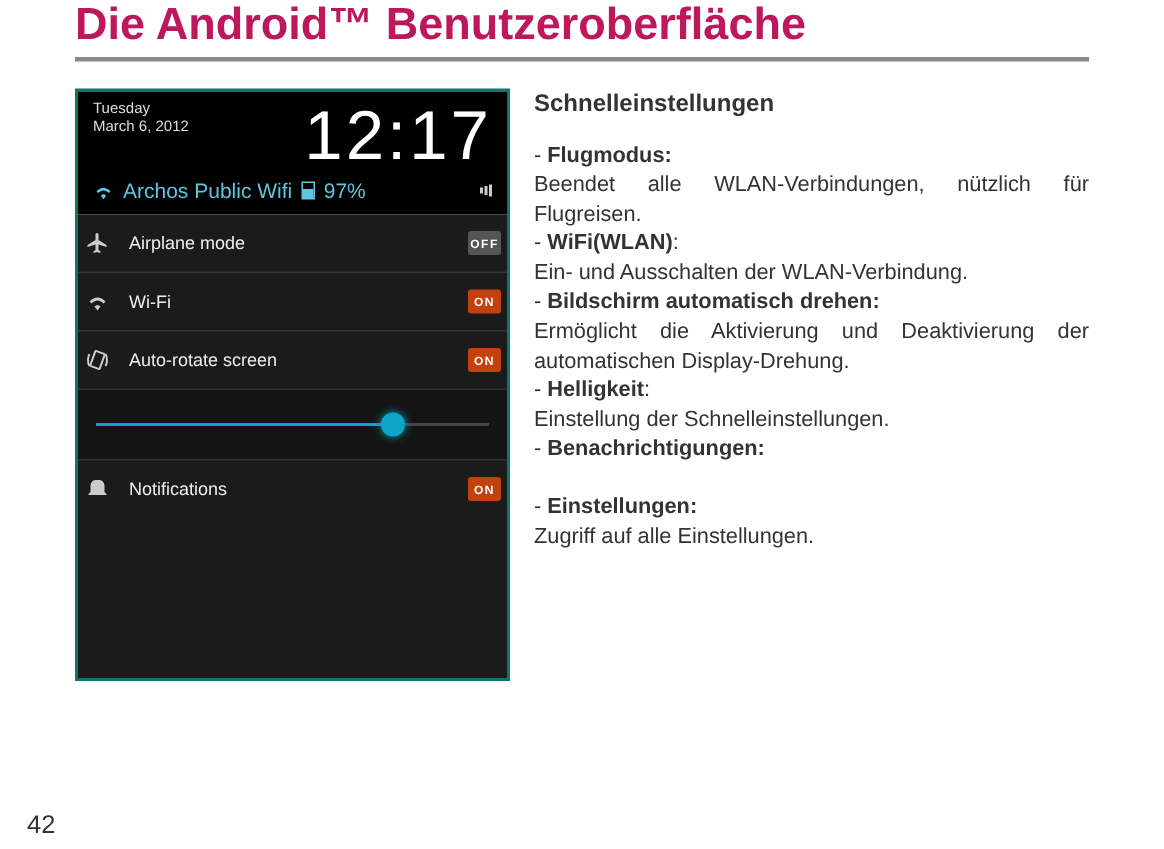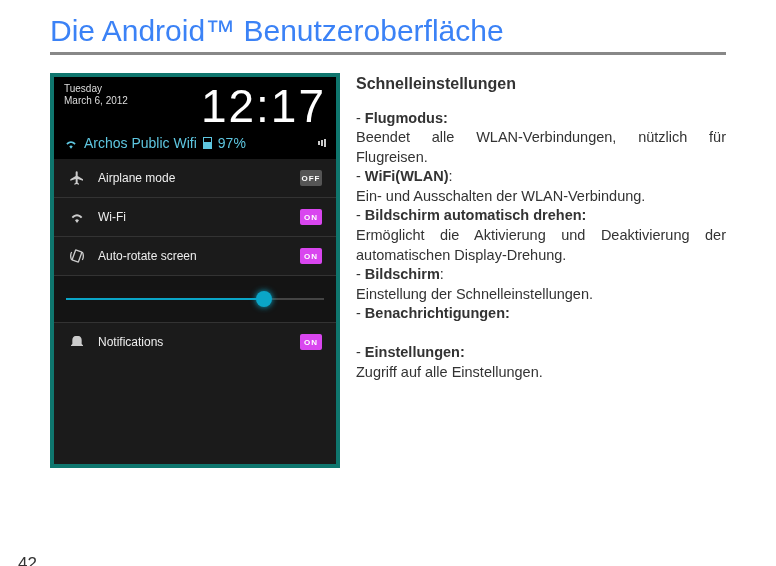--- a/index.html
+++ b/index.html
@@ -1,37 +1,37 @@
 <!DOCTYPE html>
 <html><head>
 <meta charset="utf-8">
 <style>
 html,body{margin:0;padding:0;font-family:Arial,Helvetica,sans-serif;background:#fff;color:#333}
 .page{width:776px;height:566px;position:relative;box-sizing:border-box;padding:0 50px}
-.title{font-size:30px;font-weight:400;color:#3b82f6;margin:14px 0 4px}
+.title{font-size:30px;font-weight:700;color:#be185d;margin:0 0 4px}
 .rule{border:none;border-top:3px solid #888;margin:0 0 18px}
 .cols{display:flex;gap:16px}
-.phone{width:290px;height:395px;border:4px solid #0f766e;box-sizing:border-box;display:flex;flex-direction:column;font-family:Arial,sans-serif}
+.phone{width:290px;height:395px;border:2px solid #0f766e;box-sizing:border-box;display:flex;flex-direction:column;font-family:Arial,sans-serif}
 .toparea{background:#000;color:#fff}
 .clockrow{display:flex;justify-content:space-between;align-items:flex-start;padding:6px 10px 2px}
 .daydate{font-size:10px;line-height:1.2;color:#ddd}
 .clock{font-size:46px;font-weight:200;letter-spacing:2px;line-height:1}
 .statusrow{display:flex;align-items:center;gap:6px;padding:4px 10px 8px;font-size:14px;color:#5ec6e0}
 .wifi-icon{display:inline-flex}
 .batt{width:7px;height:10px;border:1px solid #5ec6e0;display:inline-block;position:relative}
 .batt::after{content:"";position:absolute;left:0;bottom:0;width:100%;height:60%;background:#5ec6e0}
 .sigicon{margin-left:auto;display:inline-flex;align-items:center;gap:1px}
 .sigicon .bar{width:2px;background:#ccc;display:inline-block}
 .sigicon .b1{height:4px}.sigicon .b2{height:6px}.sigicon .b3{height:8px}
 .list{flex:1;background:#1b1b1b;display:flex;flex-direction:column}
-.item{display:flex;align-items:center;gap:12px;padding:10px 14px;border-bottom:1px solid #333;color:#eee;font-size:12px;position:relative}
+.item{display:flex;align-items:center;gap:12px;padding:10px 4px;border-bottom:1px solid #333;color:#eee;font-size:12px;position:relative}
 .item:last-child{border-bottom:none}
 .icon{width:18px;height:18px;display:flex;align-items:center;justify-content:center;color:#ccc}
 .toggle{margin-left:auto;width:22px;height:16px;border-radius:2px;font-size:8px;font-weight:700;color:#fff;display:flex;align-items:center;justify-content:center;letter-spacing:1px}
-.toggle.on{background:#d946ef}
+.toggle.on{background:#c2410c}
 .toggle.off{background:#555}
 .slider{height:46px;position:relative;background:#141414;border-bottom:1px solid #333}
 .track{position:absolute;left:12px;right:12px;top:50%;height:2px;background:#444;transform:translateY(-50%)}
 .track-fill{position:absolute;left:12px;top:50%;height:2px;background:#0aa5c7;transform:translateY(-50%);width:200px}
 .thumb{position:absolute;top:50%;left:210px;width:16px;height:16px;border-radius:50%;background:#0aa5c7;transform:translate(-50%,-50%);box-shadow:0 0 6px #0aa5c7}
 .desc{flex:1;font-size:14.5px;line-height:1.35;text-align:justify;color:#333}
 .desc h3{font-size:16px;margin:0 0 14px}
 .desc p{margin:0}
 .pagenum{position:absolute;left:18px;bottom:6px;font-size:17px;color:#333}
 svg{display:block}
@@ -115,21 +115,21 @@
 
     <div class="desc">
       <h3>Schnelleinstellungen</h3>
       <p>
         - <b>Flugmodus:</b><br>
         <span>Beendet alle WLAN-Verbindungen, nützlich für Flugreisen.</span><br>
         - <b>WiFi(WLAN)</b>:<br>
         <span>Ein- und  Ausschalten der WLAN-Verbindung.</span><br>
         - <b>Bildschirm automatisch drehen:</b><br>
         <span>Ermöglicht die Aktivierung und Deaktivierung der automatischen Display-Drehung.</span><br>
-        - <b>Bildschirm</b>:<br>
+        - <b>Helligkeit</b>:<br>
         <span>Einstellung der Schnelleinstellungen.</span><br>
         - <b>Benachrichtigungen:</b><br>
         <br>
         - <b>Einstellungen:</b><br>
         <span>Zugriff auf alle Einstellungen.</span>
       </p>
     </div>
   </div>
   <div class="pagenum">42</div>
 </div>

